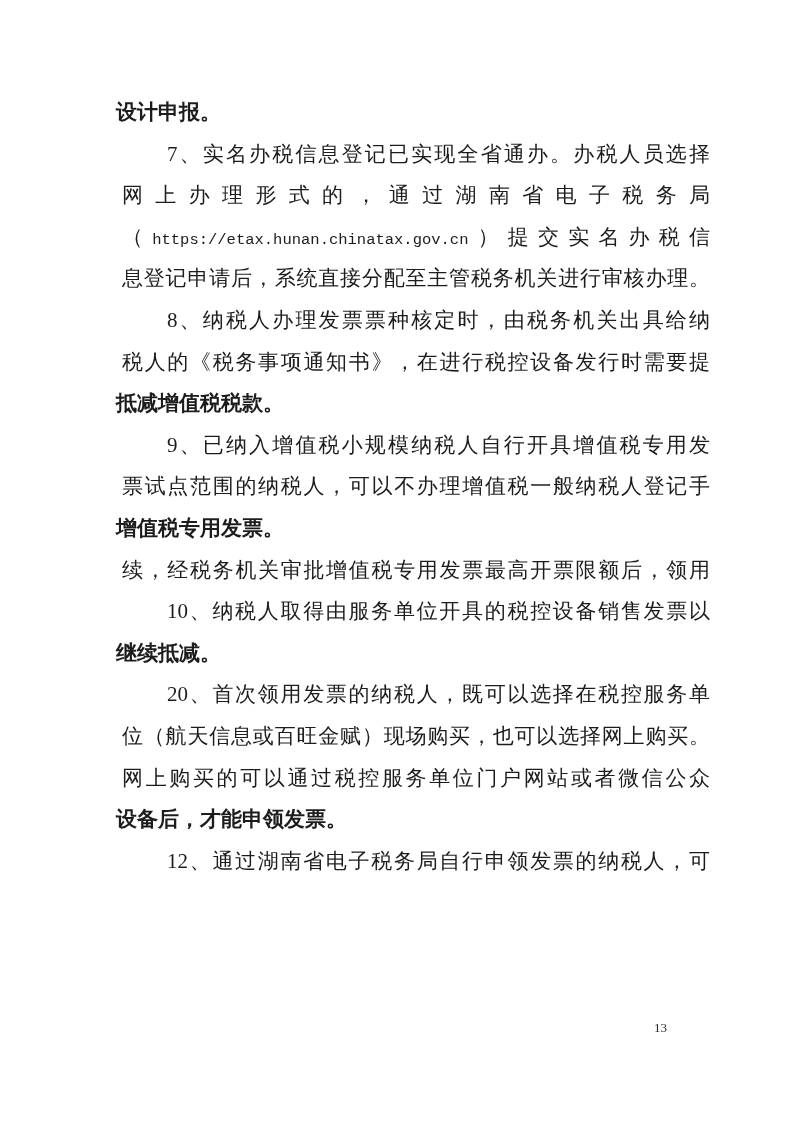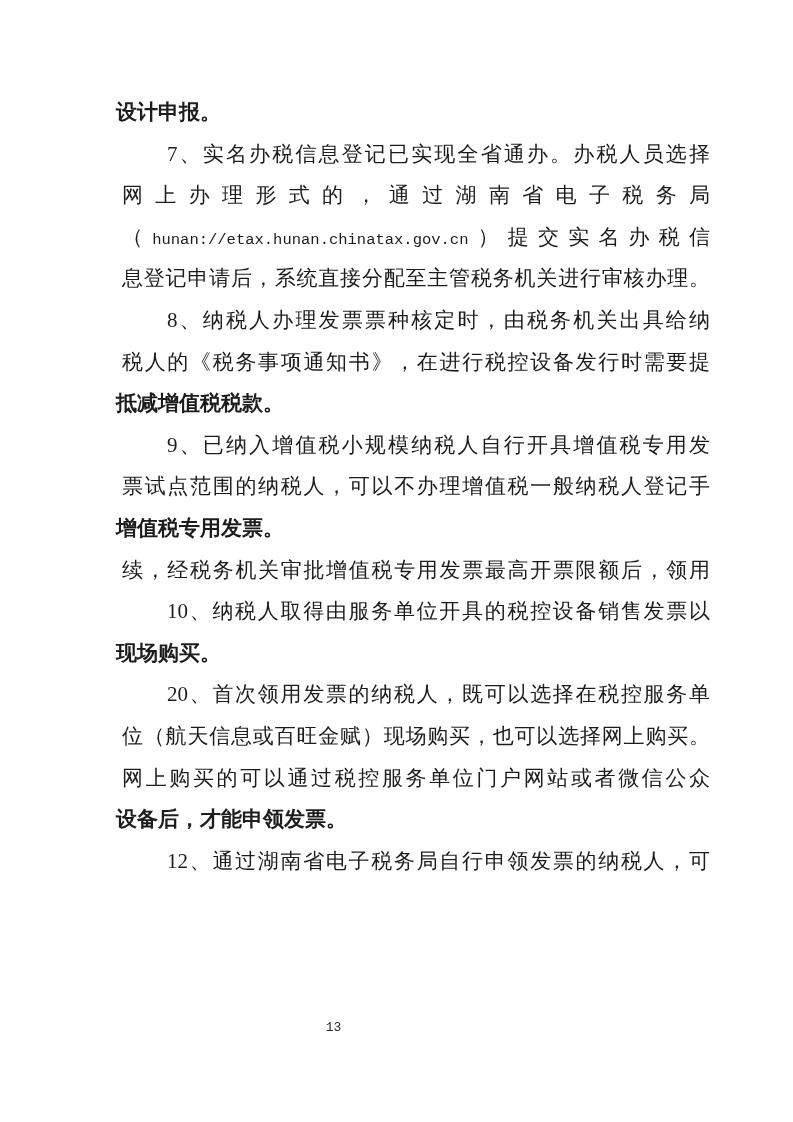--- a/index.html
+++ b/index.html
@@ -47,44 +47,44 @@
   .url {
     font-family: "Liberation Mono", "DejaVu Sans Mono", monospace;
     font-size: 15.5px;
     letter-spacing: 0;
   }
   .page-number {
     position: absolute;
     top: 1020px;
     left: 0;
     width: 667px;
-    text-align: center;
+    text-align: right;
     font-size: 13px;
-    font-family: Liberation Mono, monospace;
+    font-family: Liberation Serif, serif;
     color: #2a2a2a;
   }
 </style>
 </head>
 <body>
 
 <div class="text-block">
   <div class="line end">设计申报。</div>
   <div class="line fill indent">7、实名办税信息登记已实现全省通办。办税人员选择</div>
   <div class="line fill">网上办理形式的，通过湖南省电子税务局</div>
-  <div class="line fill"><span>（</span><span class="url">hunan://etax.hunan.chinatax.gov.cn</span><span>）提交实名办税信</span></div>
+  <div class="line fill"><span>（</span><span class="url">https://etax.hunan.chinatax.gov.cn</span><span>）提交实名办税信</span></div>
   <div class="line fill">息登记申请后，系统直接分配至主管税务机关进行审核办理。</div>
   <div class="line fill indent">8、纳税人办理发票票种核定时，由税务机关出具给纳</div>
   <div class="line fill">税人的《税务事项通知书》，在进行税控设备发行时需要提</div>
   <div class="line end">抵减增值税税款。</div>
   <div class="line fill indent">9、已纳入增值税小规模纳税人自行开具增值税专用发</div>
   <div class="line fill">票试点范围的纳税人，可以不办理增值税一般纳税人登记手</div>
   <div class="line end">增值税专用发票。</div>
   <div class="line fill">续，经税务机关审批增值税专用发票最高开票限额后，领用</div>
   <div class="line fill indent">10、纳税人取得由服务单位开具的税控设备销售发票以</div>
-  <div class="line end">现场购买。</div>
+  <div class="line end">继续抵减。</div>
   <div class="line fill indent">20、首次领用发票的纳税人，既可以选择在税控服务单</div>
   <div class="line fill">位（航天信息或百旺金赋）现场购买，也可以选择网上购买。</div>
   <div class="line fill">网上购买的可以通过税控服务单位门户网站或者微信公众</div>
   <div class="line end">设备后，才能申领发票。</div>
   <div class="line fill indent">12、通过湖南省电子税务局自行申领发票的纳税人，可</div>
 </div>
 
 <div class="page-number">13</div>
 
 </body></html>

